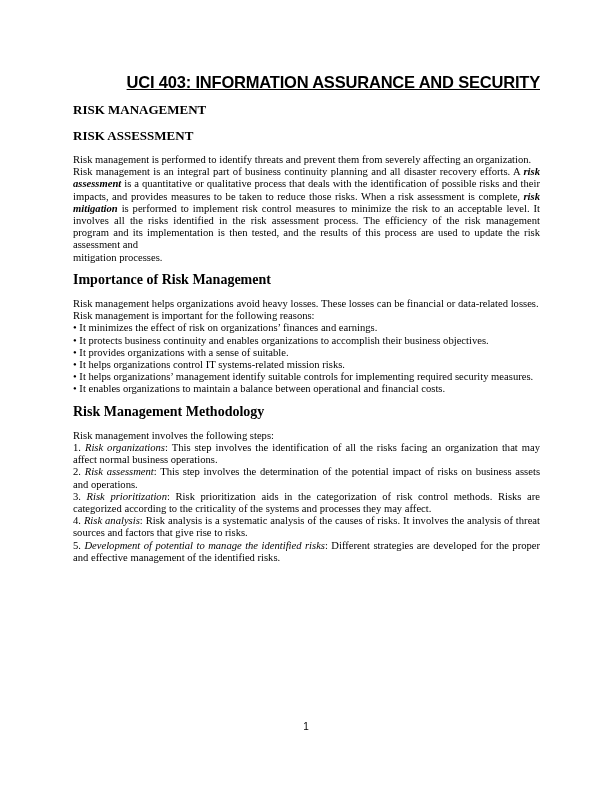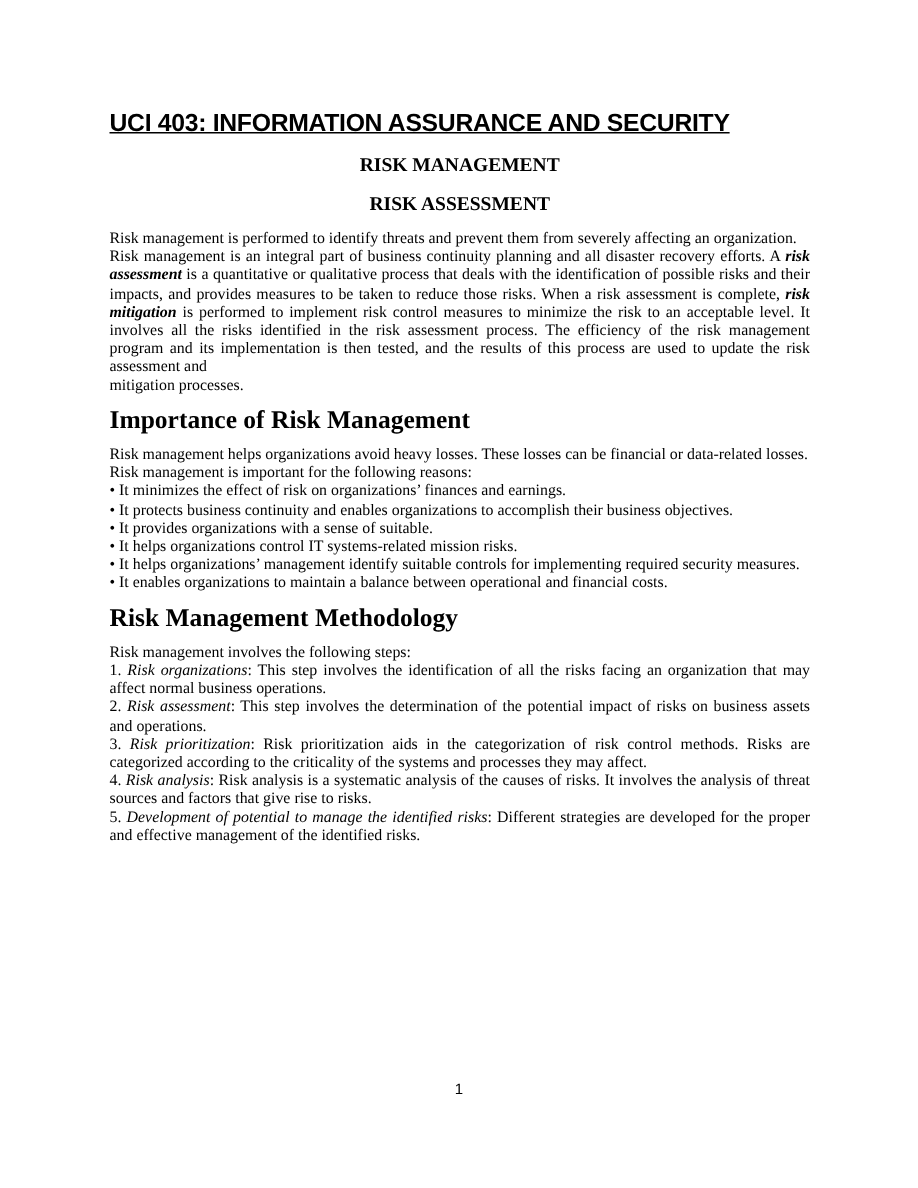--- a/index.html
+++ b/index.html
@@ -3,29 +3,29 @@
 <meta charset="utf-8">
 <style>
   html, body { margin: 0; padding: 0; background: #ffffff; }
   body { width: 612px; height: 792px; position: relative; overflow: hidden; }
   .page {
     position: absolute; left: 73px; top: 72px; width: 467px;
     font-family: "Liberation Serif", serif; color: #000; font-size: 10.6px; line-height: 12.2px;
   }
   .course-title {
     font-family: "Liberation Sans", sans-serif; font-weight: bold; font-size: 16.5px;
-    text-align: left; text-decoration: underline; line-height: 20px; margin: 0 0 10px 0;
+    text-align: right; text-decoration: underline; line-height: 20px; margin: 0 0 10px 0;
     letter-spacing: -0.2px;
   }
   .section-title {
-    font-weight: bold; font-size: 13px; text-align: center; line-height: 16px; margin: 0 0 10px 0;
+    font-weight: bold; font-size: 13px; text-align: left; line-height: 16px; margin: 0 0 10px 0;
   }
   .para { text-align: justify; margin: 0; }
   .para.last-left { text-align-last: left; }
-  .subheading { font-weight: bold; font-size: 17px; margin: 10px 0 12px 0; }
+  .subheading { font-weight: bold; font-size: 14px; margin: 10px 0 12px 0; }
   .page-number {
     position: absolute; left: 0; width: 612px; top: 721px; text-align: center;
     font-family: "Liberation Sans", sans-serif; font-size: 10px;
   }
   b i, i b { font-weight: bold; font-style: italic; }
 </style>
 </head>
 <body>
 
 <div class="page">

